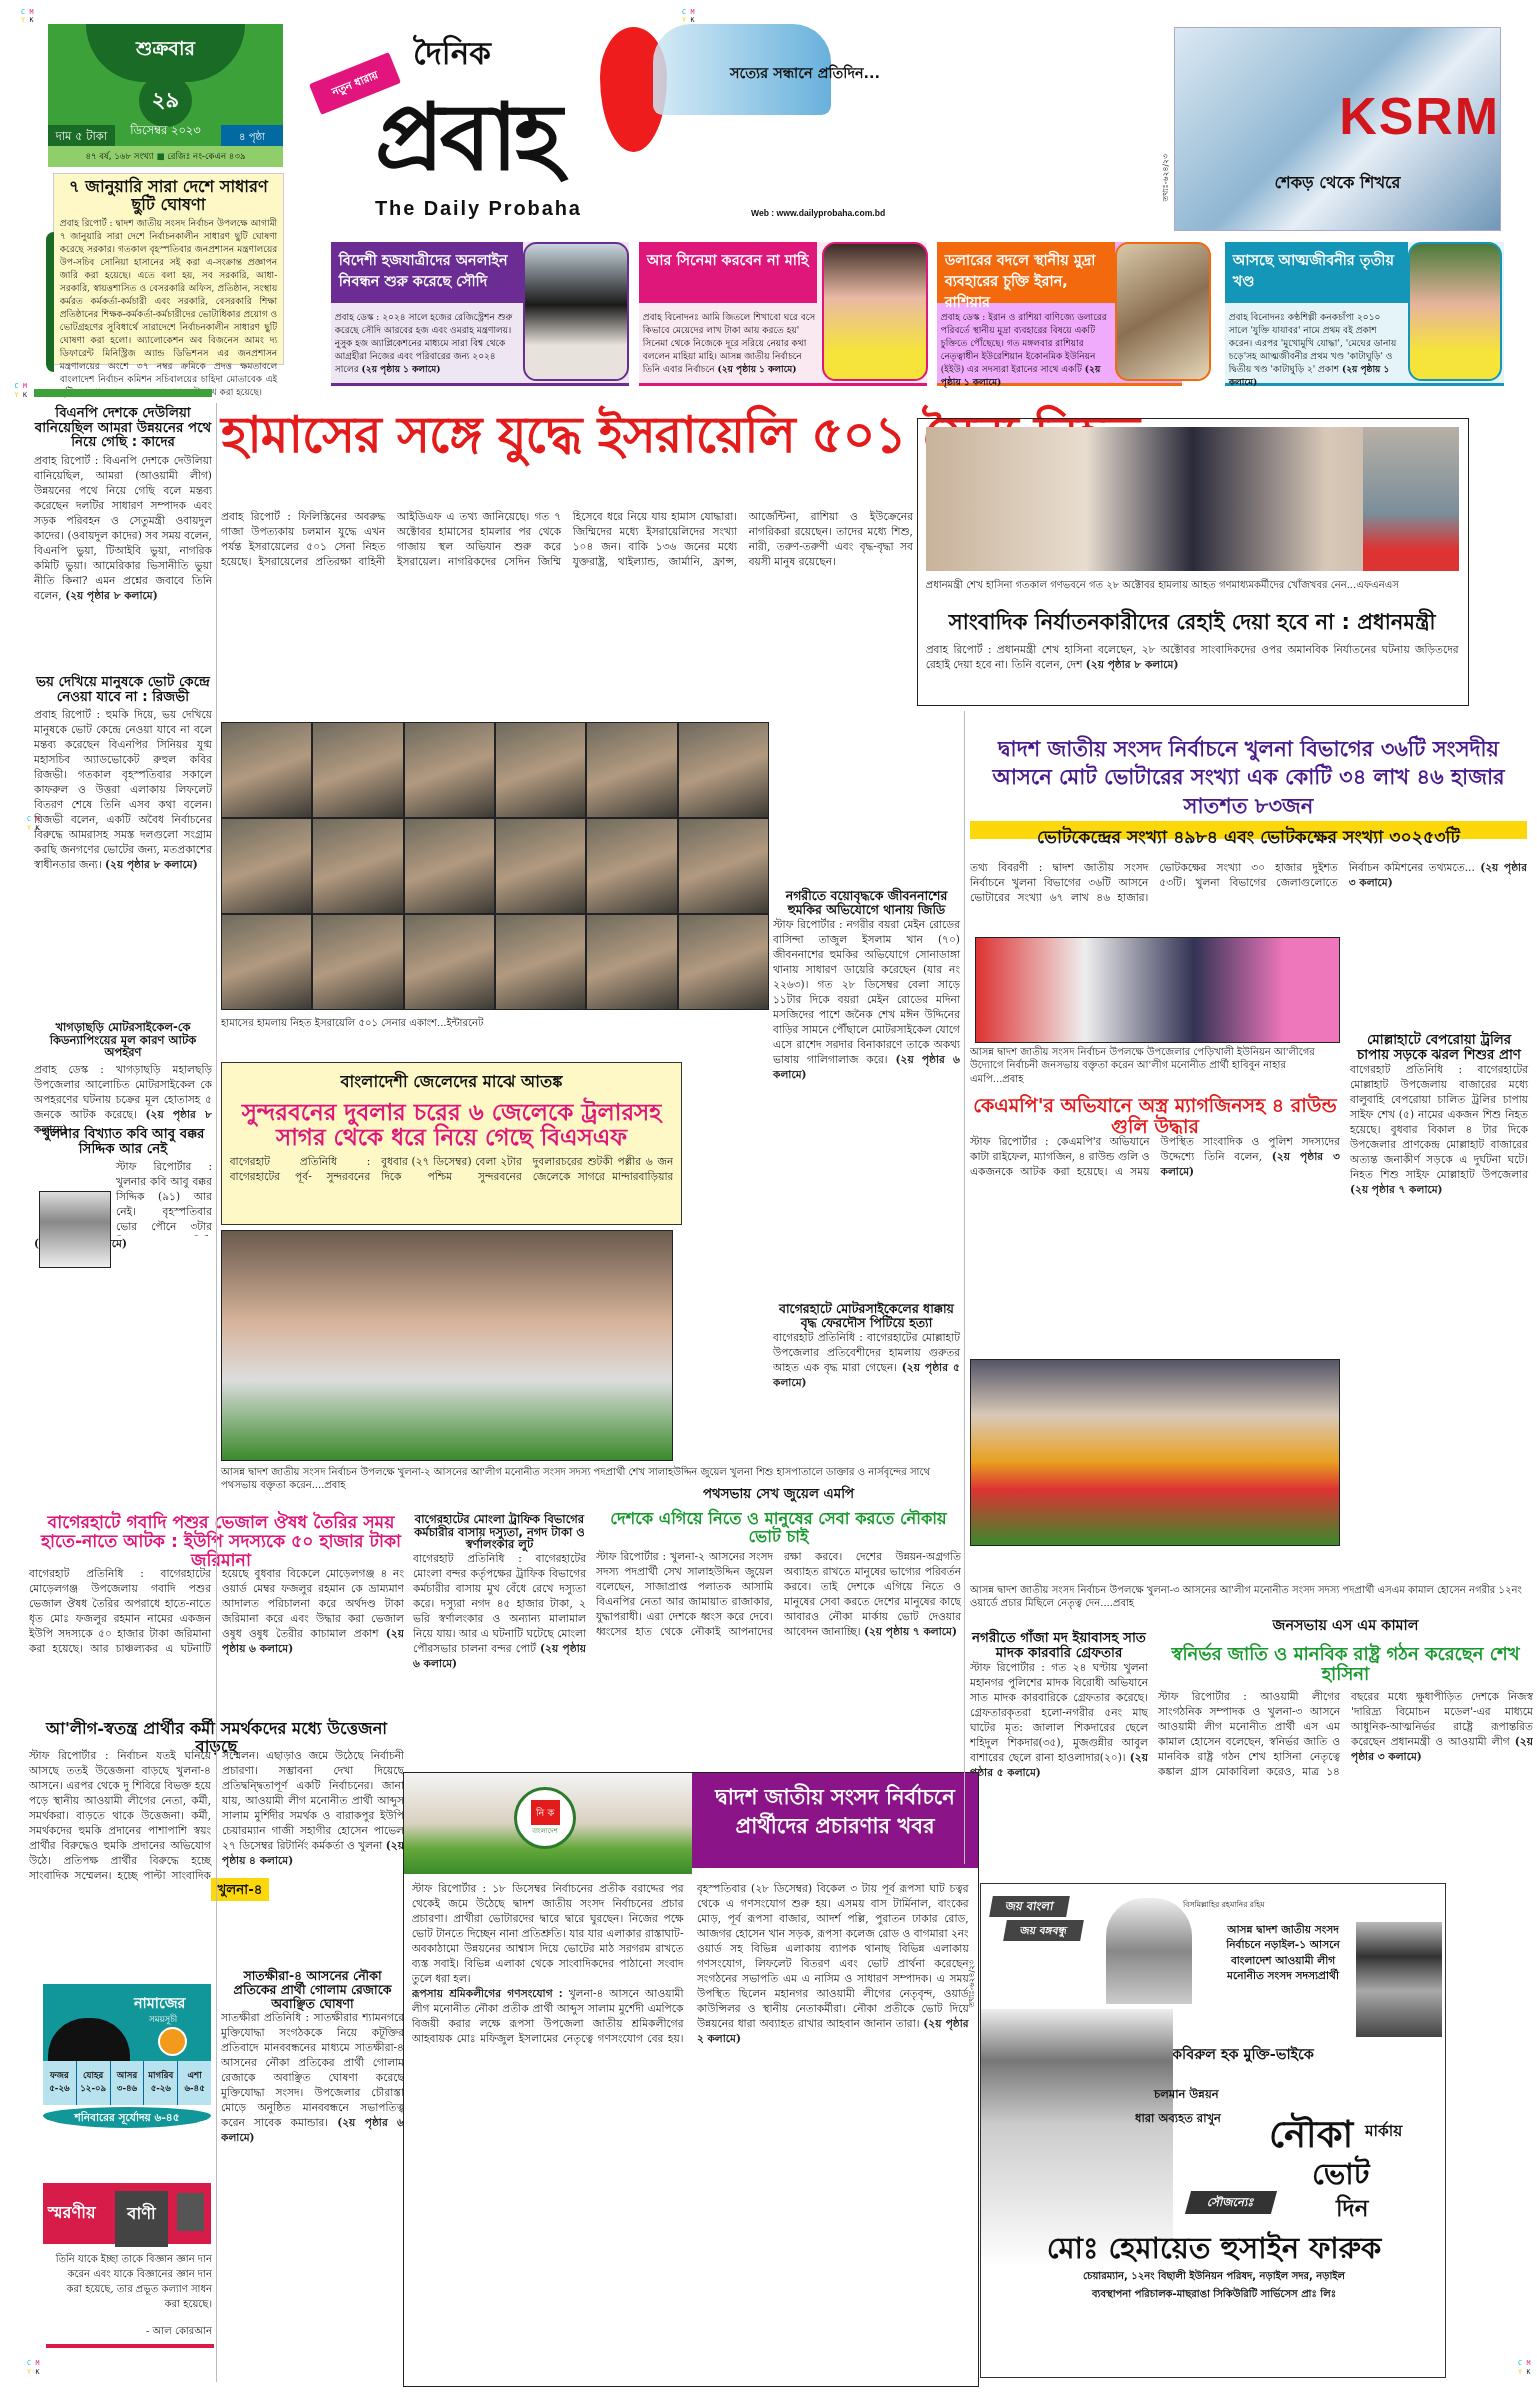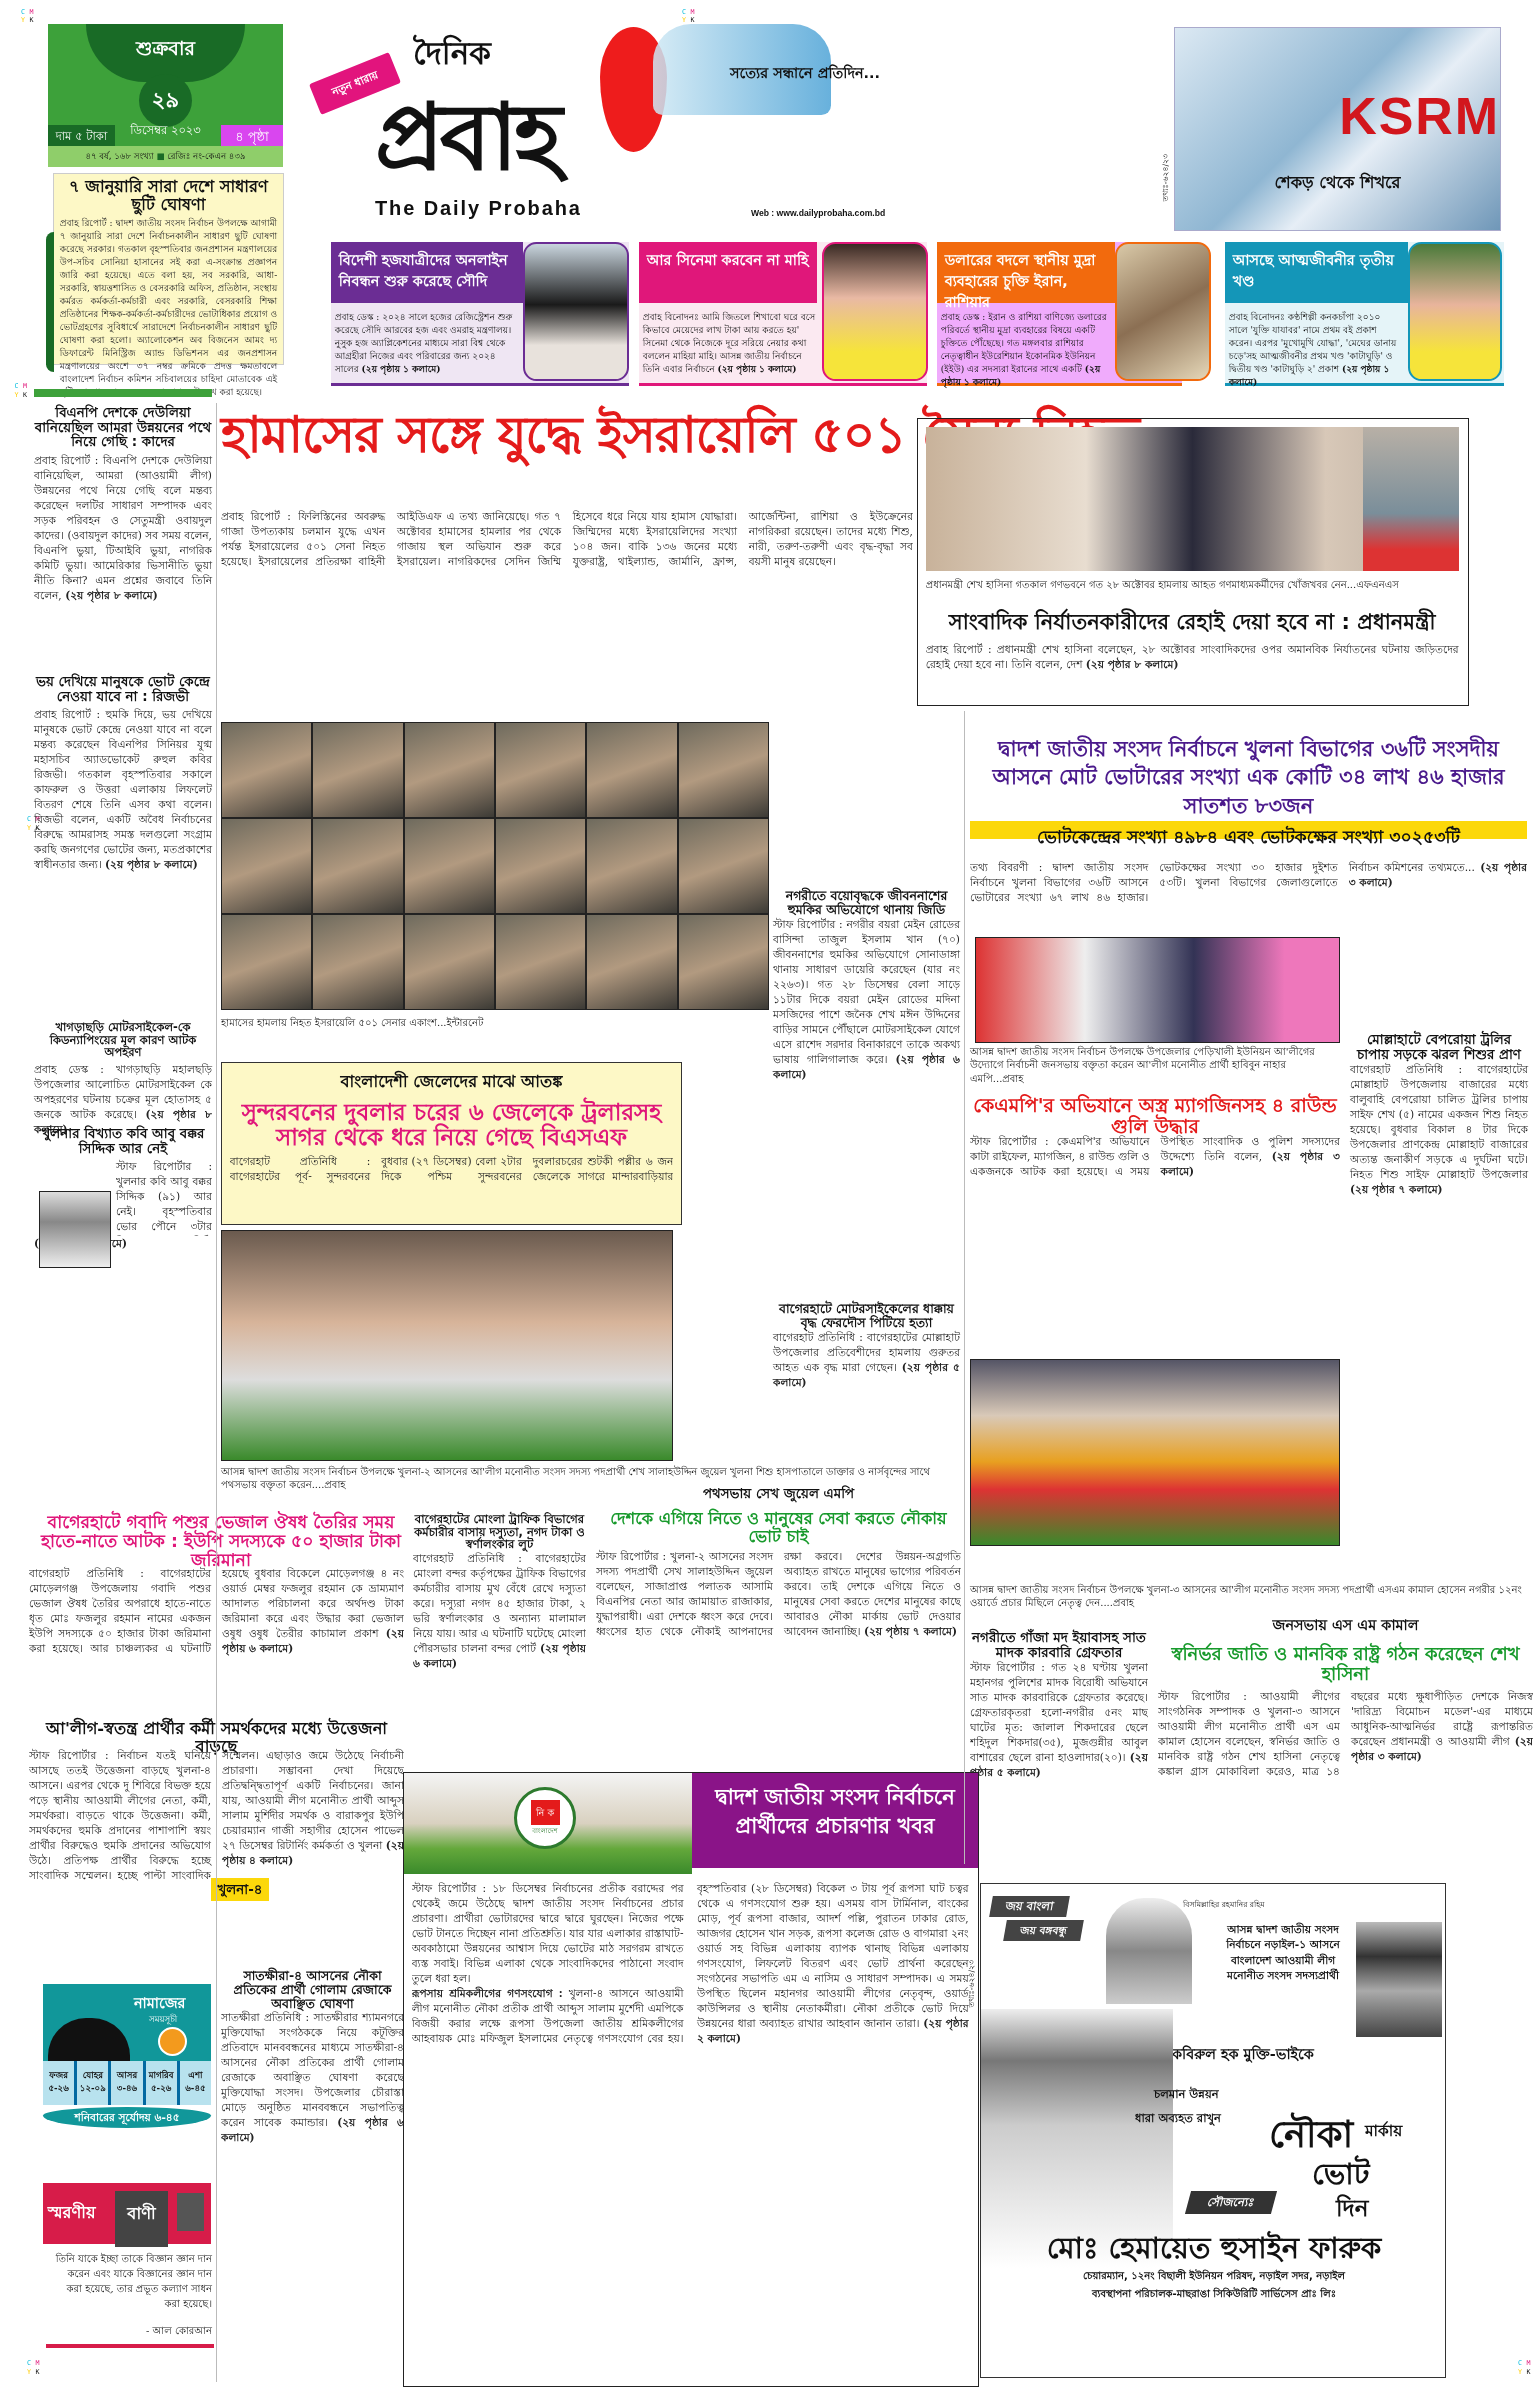--- a/index.html
+++ b/index.html
@@ -12,21 +12,21 @@
 .photo{background:linear-gradient(135deg,#8a7a6a,#c9b8a4 40%,#5a4a3e);border:1.9px solid #222}
 .cap{font-size:10px;line-height:13.4px;color:#222;font-family:"DejaVu Serif",serif}
 .cont{font-weight:bold}
 
 .datebox{left:48px;top:24px;width:235px;height:144px;background:#3da13a}
 .datebox .arc{position:absolute;left:38px;top:0;width:159px;height:58px;background:#196b26;border-radius:0 0 86px 86px}
 .datebox .day{position:absolute;left:0;right:0;top:9.6px;text-align:center;color:#fff;font-size:19px;font-weight:bold}
 .datebox .circle{position:absolute;left:91px;top:50px;width:53px;height:53px;border-radius:50%;background:#196b26;color:#fff;font-size:21px;font-weight:bold;text-align:center;line-height:53px}
 .datebox .month{position:absolute;left:0;right:0;top:98px;text-align:center;color:#fff;font-size:11.5px}
 .datebox .price{position:absolute;left:0;top:101px;width:67px;height:23px;background:#196b26;color:#fff;font-size:11.5px;line-height:23px;text-align:center}
-.datebox .pages{position:absolute;right:0;top:101px;width:62px;height:23px;background:#d946ef;color:#fff;font-size:13px;line-height:23px;text-align:center}
+.datebox .pages{position:absolute;right:0;top:101px;width:62px;height:23px;background:#0369a1;color:#fff;font-size:10px;line-height:23px;text-align:center}
 .datebox .cal{position:absolute;left:0;top:125px;width:235px;height:21px;background:#fff;font-size:10.6px;line-height:21px;padding-left:9.6px;font-weight:bold}
 .regbar{left:48px;top:146px;width:235px;height:21px;background:#8fce6a;font-size:8.6px;text-align:center;line-height:21px}
 .lead1{left:53px;top:173px;width:231px;height:192px;background:#fdf8c6;border:1px solid #ccc;padding:3.8px 5.8px}
 .lead1:before{content:"";position:absolute;left:-7.7px;top:58px;bottom:-7.7px;width:7.7px;background:#196b26;border-radius:7.7px 0 0 7.7px}
 .lead1 .hd{font-size:16.3px;color:#111;margin-bottom:3.8px}
 .greenbar{left:34px;top:389px;width:178px;height:7.7px;background:#3da13a}
 .tag-pink{left:312px;top:67px;width:86px;height:33px;background:#e2147d;color:#fff;transform:rotate(-22deg);font-size:10.6px;font-weight:bold;text-align:center;line-height:33px;border-radius:2.9px}
 .dainik{left:413px;top:29px;font-size:31px;font-weight:bold}
 .sun{left:600px;top:27px;width:67px;height:125px;background:#ee1c1c;border-radius:50% 50% 50% 50%/40% 40% 60% 60%}
 .cloud{left:653px;top:24px;width:178px;height:91px;background:linear-gradient(90deg,#cfe8f4,#4da3d6);border-radius:38px 38px 9.6px 9.6px;opacity:.85}
@@ -61,21 +61,21 @@
 .sund-box .hd{font-size:23px;color:#e0177a;margin:3.8px 0}
 .rally{left:221px;top:1230px;width:452px;height:231px}
 .pink-head{left:29px;top:1475px;width:384px;font-size:17.3px;color:#e0177a}
 .elec-box{left:403px;top:1772px;width:576px;height:615px;border:1.9px solid #222}
 .elec-banner{position:absolute;left:0;top:0;width:574px;height:101px}
 .elec-banner .left{position:absolute;left:0;top:0;width:288px;height:101px;background:linear-gradient(180deg,#f4f4f4,#d9d1c0 50%,#64a83b 75%,#3a8a2b)}
 .elec-banner .right{position:absolute;left:288px;top:0;width:286px;height:95px;background:#8a1488;color:#fff;font-size:21px;font-weight:bold;text-align:center;padding-top:9.6px;line-height:1.4}
 .nomaz{left:43px;top:1984px;width:168px;height:178px}
 .nomaz .top{position:absolute;left:0;top:0;width:168px;height:77px;background:#11979a}
 .nomaz .times{position:absolute;left:0;top:77px;width:168px;height:44px;background:#b8e2ee;display:flex}
-.nomaz .times div{flex:1;text-align:center;font-size:8.6px;line-height:13.4px;border-right:3px solid #0369a1;padding-top:7.7px;font-weight:bold}
+.nomaz .times div{flex:1;text-align:center;font-size:8.6px;line-height:13.4px;border-right:1px solid #0369a1;padding-top:7.7px;font-weight:bold}
 .nomaz .sun{position:absolute;left:0;top:123px;width:168px;height:21px;background:#11979a;color:#fff;font-size:10.6px;text-align:center;line-height:21px;font-weight:bold}
 .bani{left:43px;top:2183px;width:168px;height:61px;background:#d71c49}
 .ad-bw{left:980px;top:1883px;width:466px;height:495px;border:1.9px solid #333;background:#fff;filter:grayscale(1)}
 </style>
 </head>
 <body>
 
 <div class="reg" style="left:21px;top:7.7px"><span style="color:#0bd">C</span><span style="color:#e0177a">M</span><br><span style="color:#fc0">Y</span><span>K</span></div>
 <div class="reg" style="left:682px;top:7.7px"><span style="color:#0bd">C</span><span style="color:#e0177a">M</span><br><span style="color:#fc0">Y</span><span>K</span></div>
 <div class="reg" style="left:14.4px;top:382px"><span style="color:#0bd">C</span><span style="color:#e0177a">M</span><br><span style="color:#fc0">Y</span><span>K</span></div>

